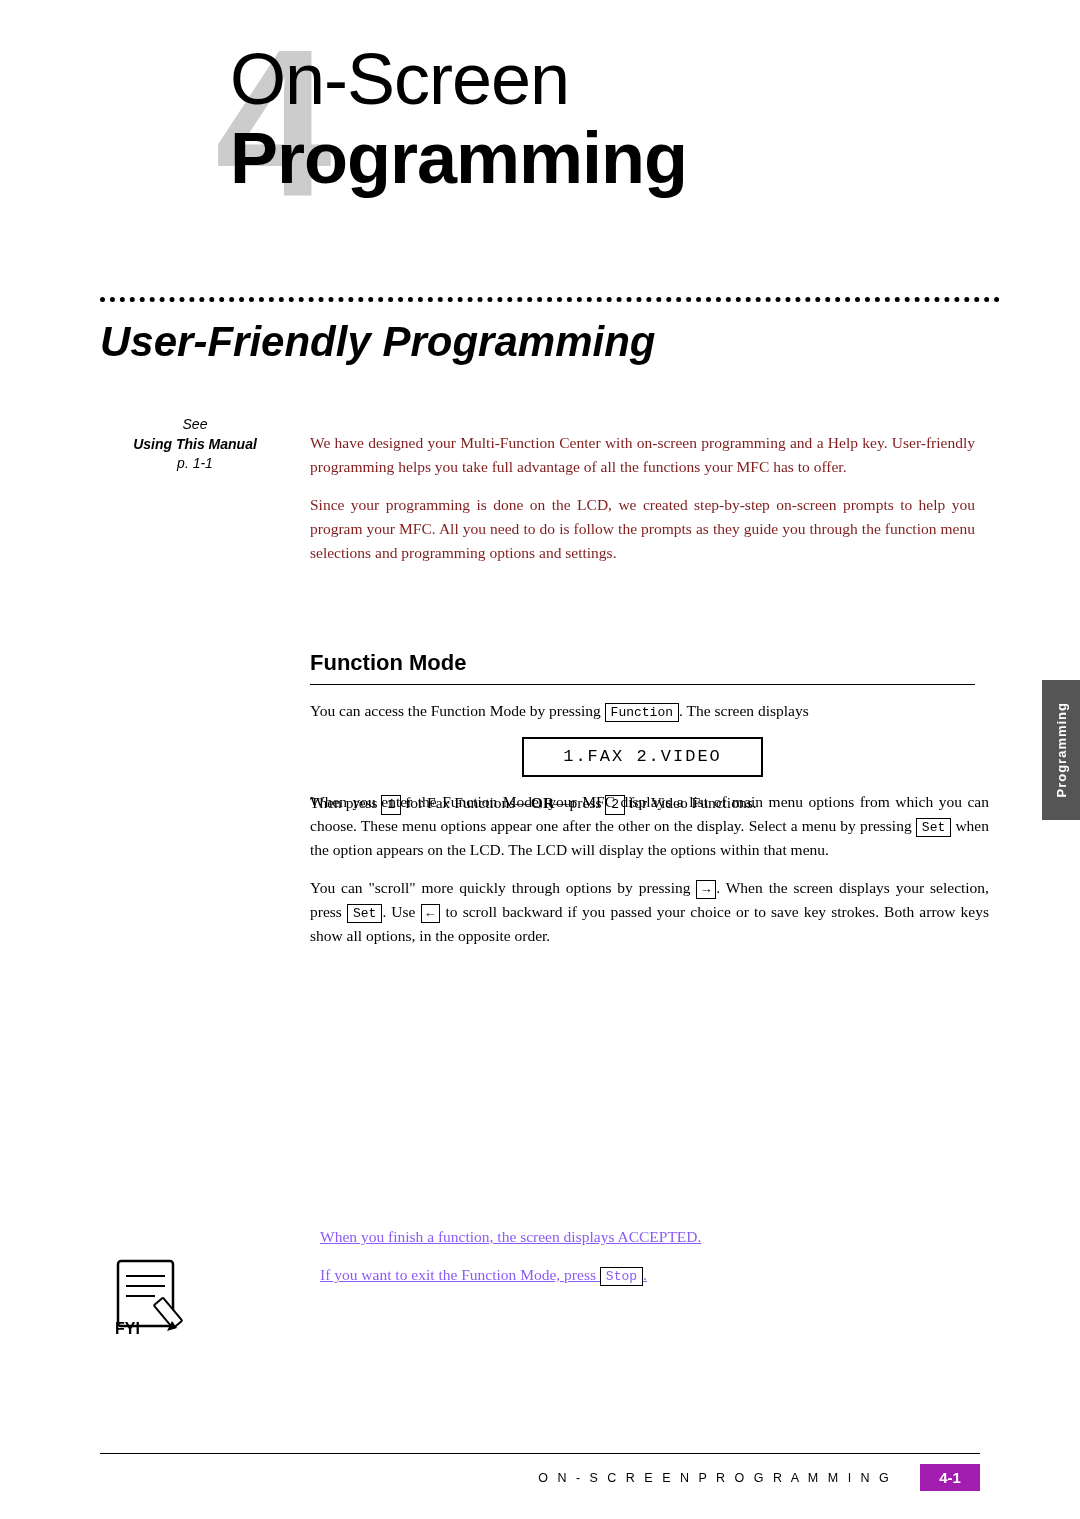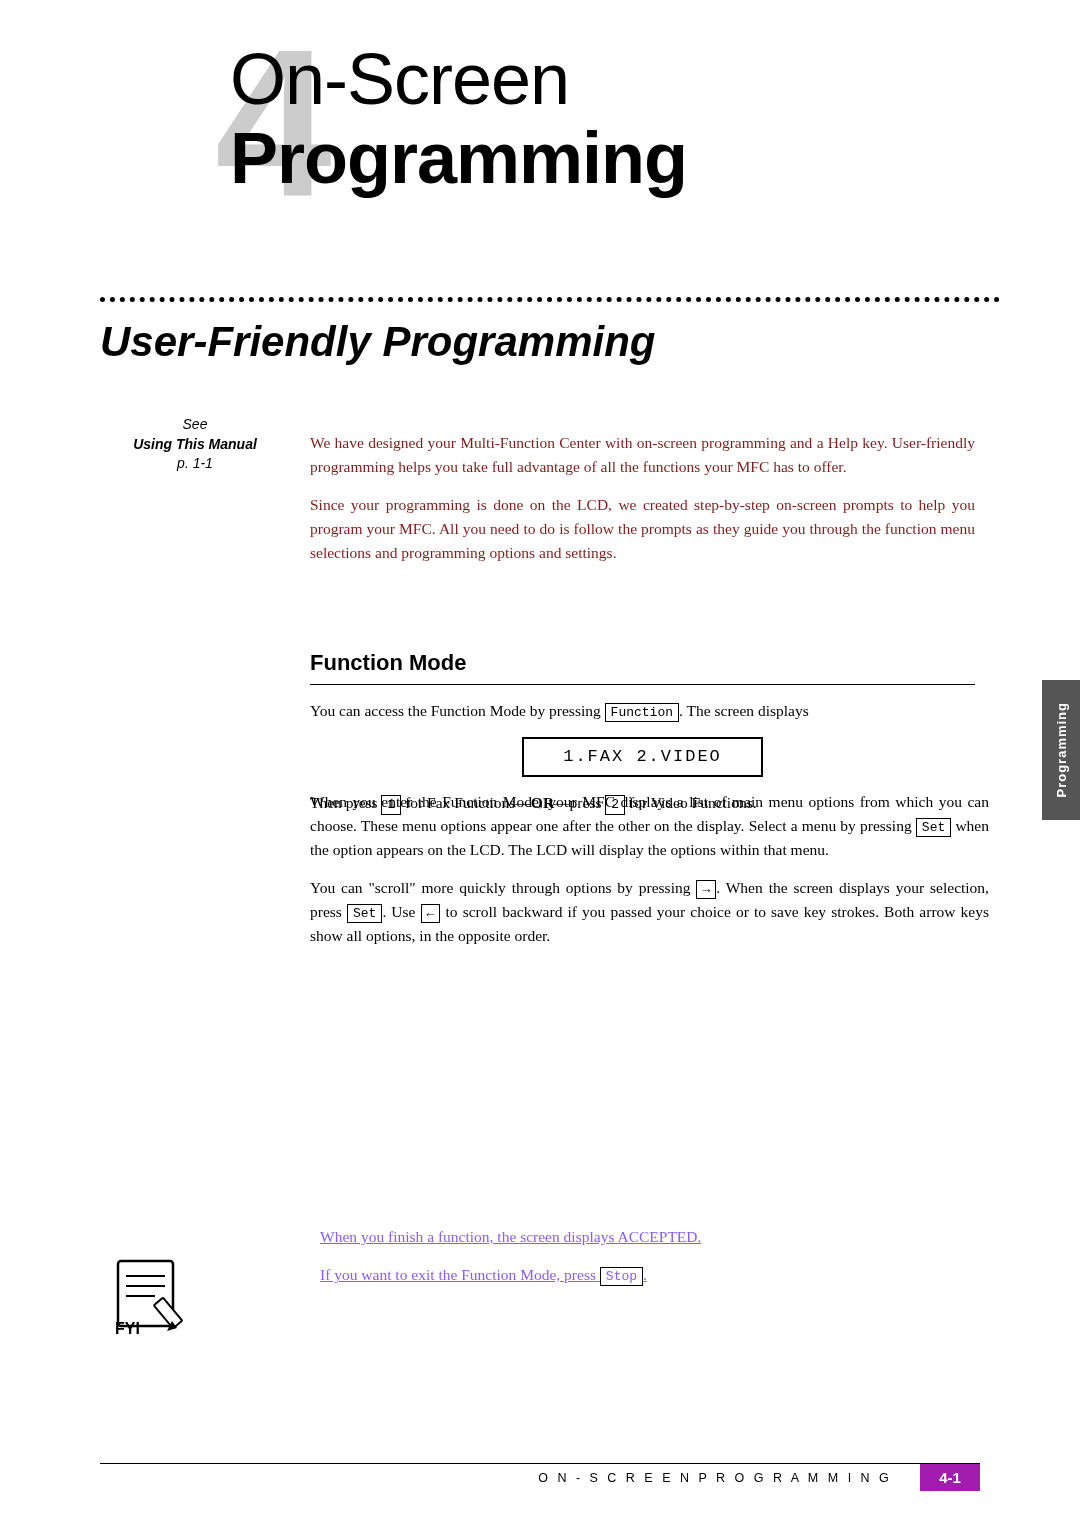--- a/index.html
+++ b/index.html
@@ -260,20 +260,21 @@
     
     .footer {
       position: absolute;
       bottom: 28px;
       left: 100px;
       right: 100px;
       display: flex;
       align-items: center;
       justify-content: space-between;
       border-top: 1.5px solid #000000;
+      padding-top: 10px;
     }
 
     .footer-center {
       font-size: 12.5px;
       letter-spacing: 3px;
       font-family: Arial, Helvetica, sans-serif;
       color: #000000;
       text-align: center;
       flex: 1;
     }

